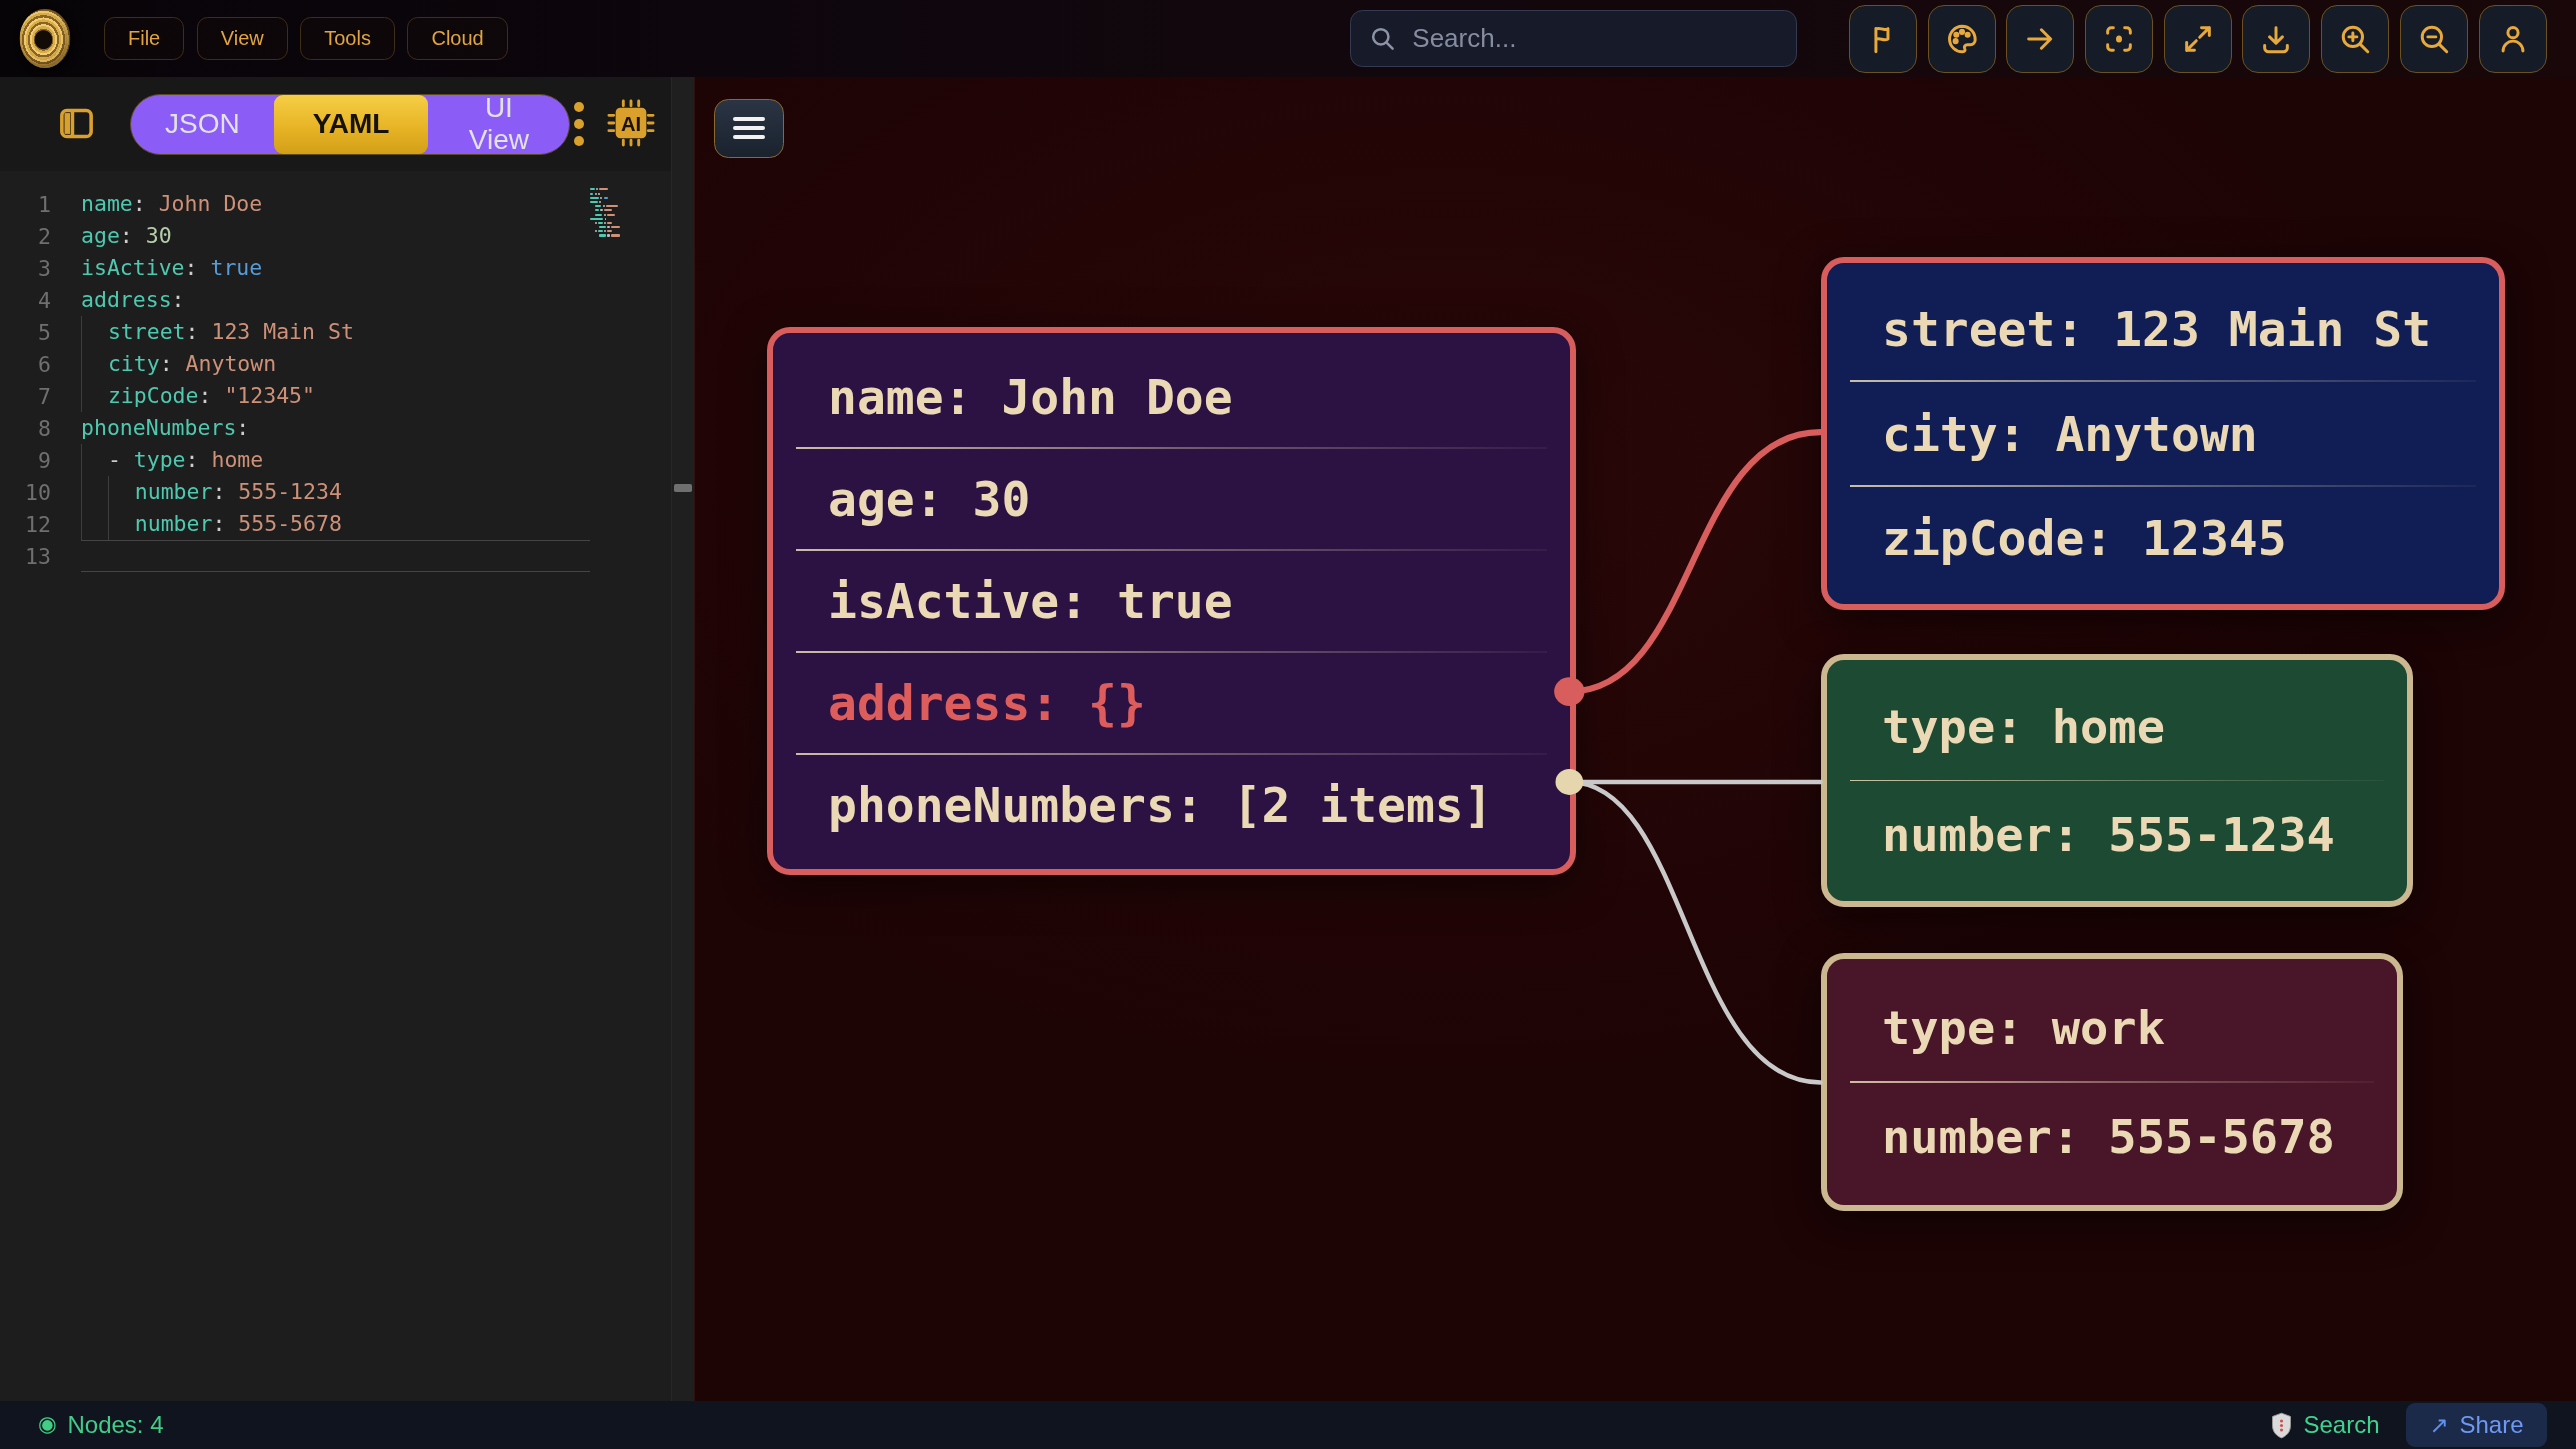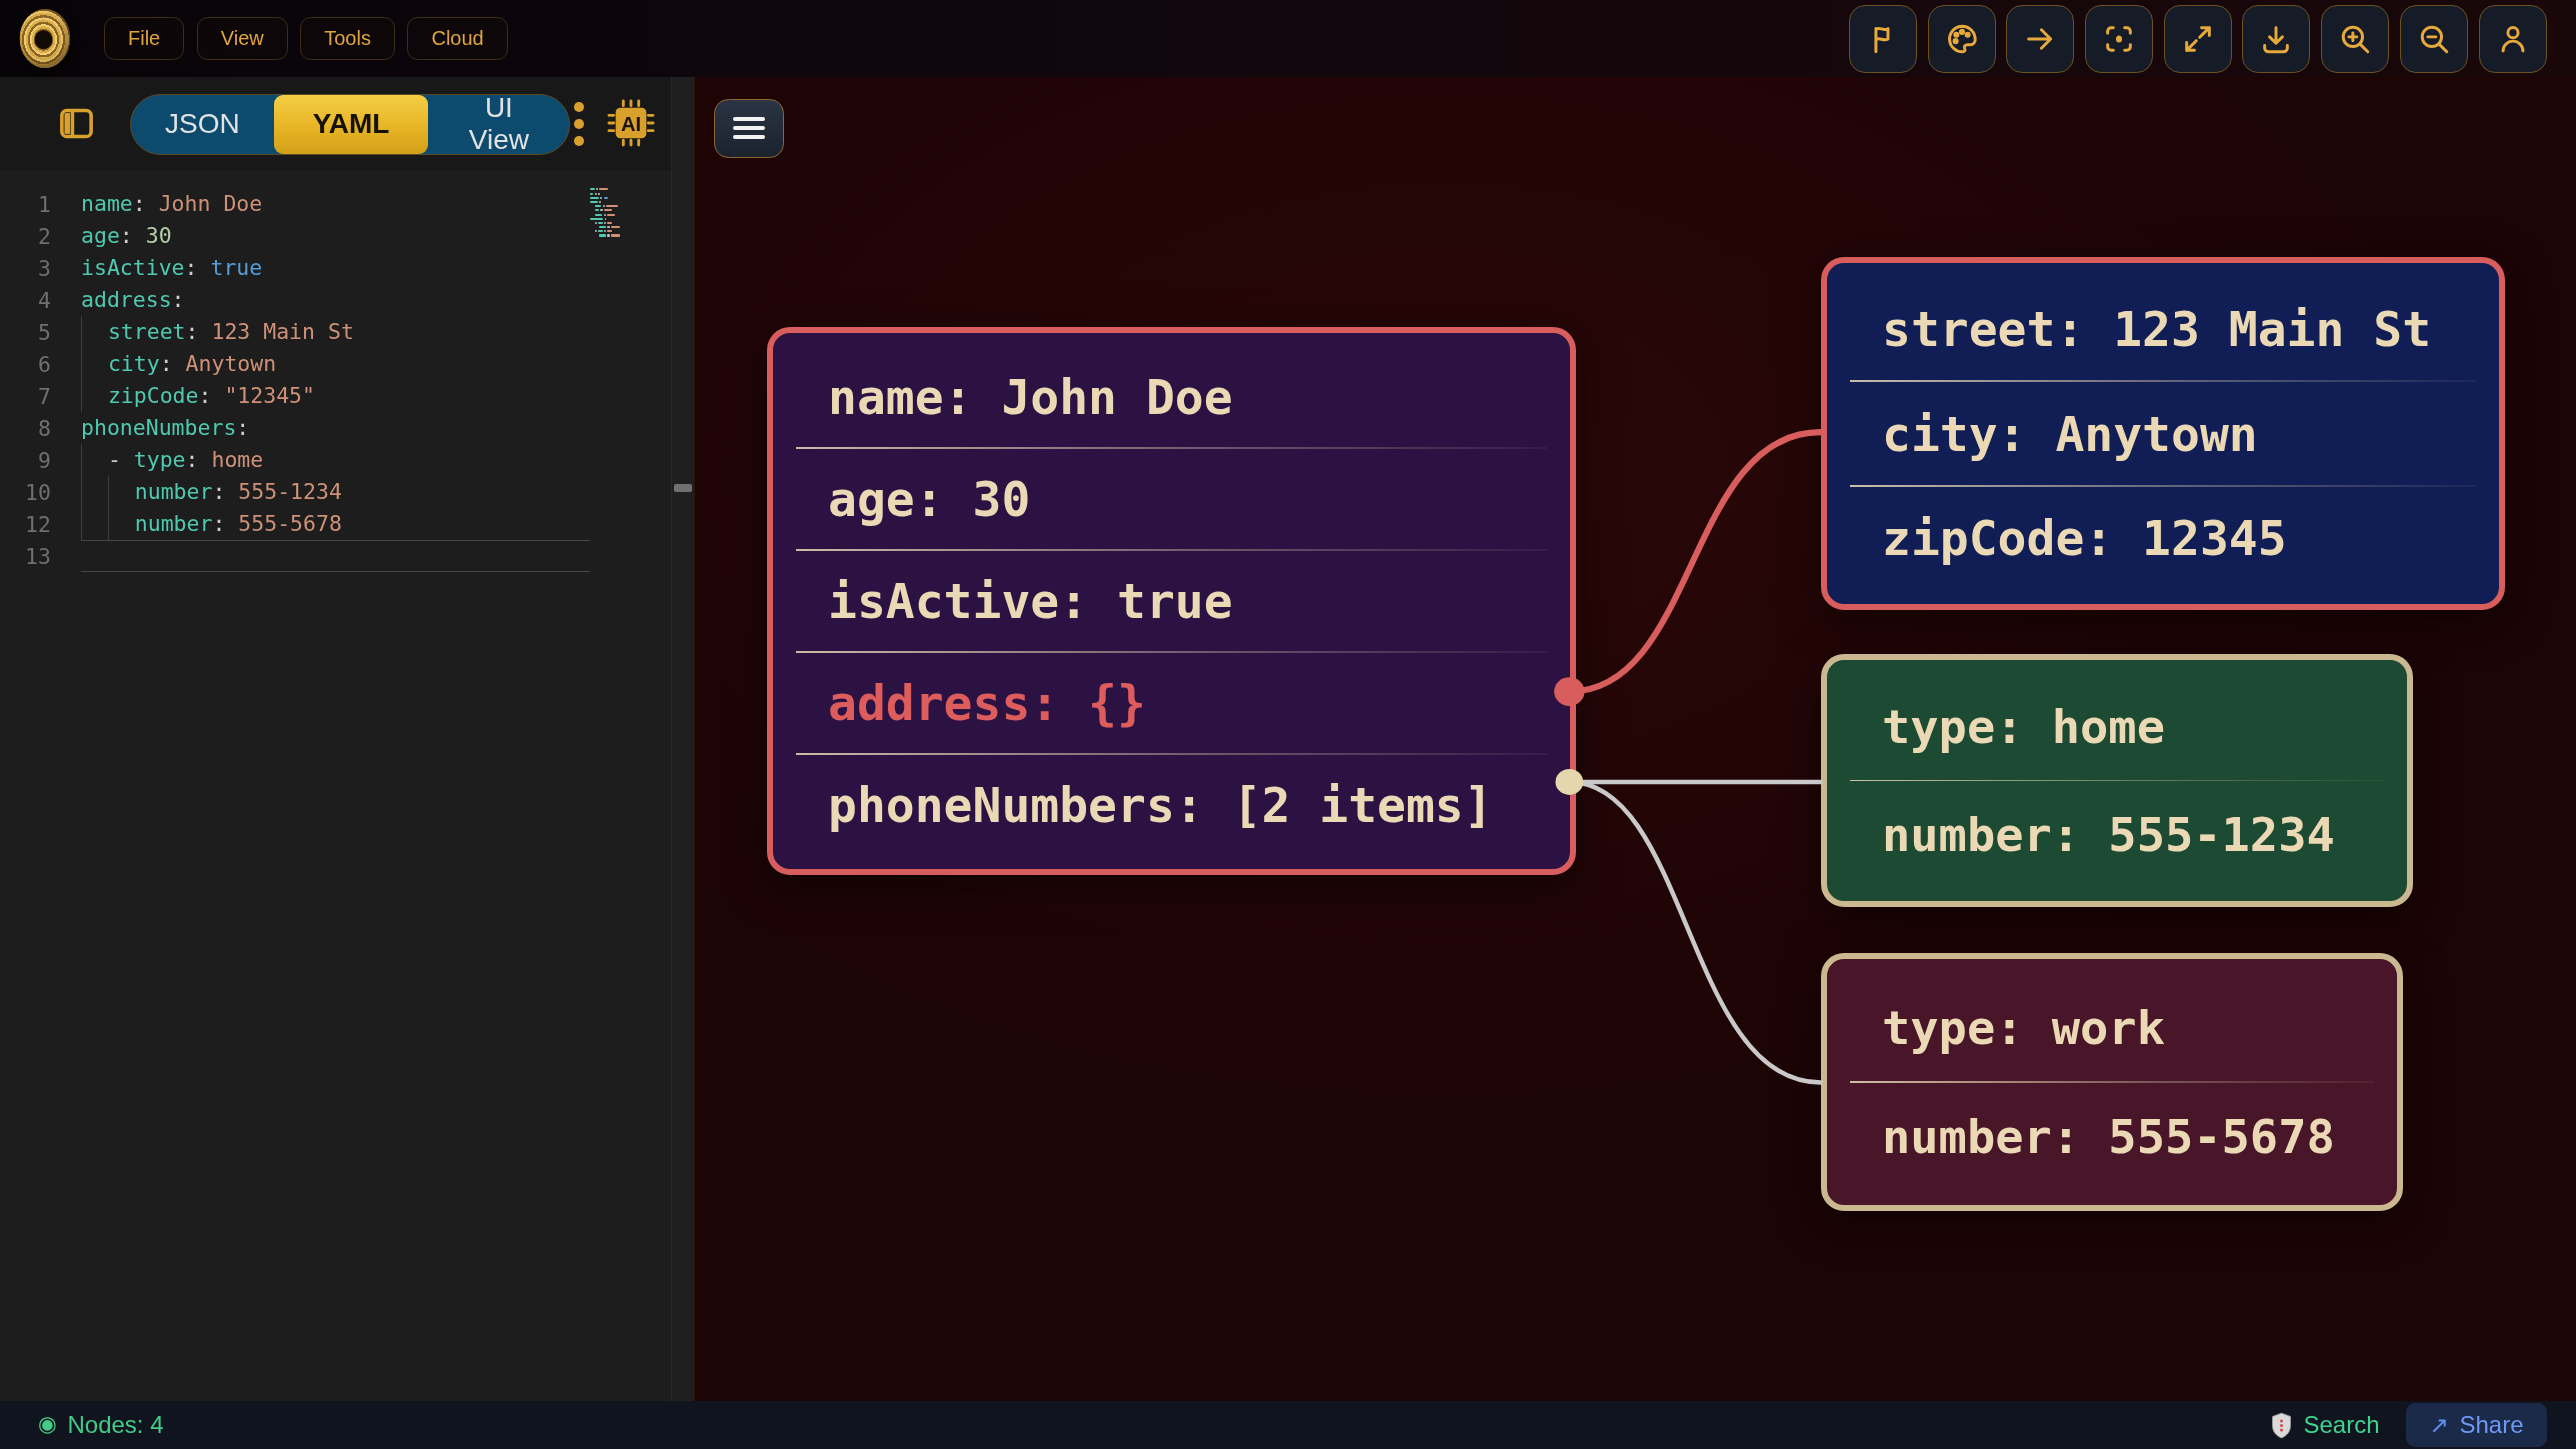--- a/index.html
+++ b/index.html
@@ -47,21 +47,21 @@
 
   
   .main { flex:1; display:flex; min-height:0; }
 
   
   .left-panel { width:671px; flex:none; background:#1b1b1b; display:flex; flex-direction:column; }
   .panel-header { height:94px; flex:none; display:flex; align-items:center; background:#181818; padding-left:57px; }
   .toggle-btn { background:none; border:none; cursor:pointer; width:41px; height:41px; }
   .tabs {
     margin-left:34px; height:61px; display:flex; align-items:stretch;
-    border:1.8px solid #5c4a22; border-radius:32px; background:#0c4a6e; overflow:hidden;
+    border:1.8px solid #5c4a22; border-radius:32px; background:#8b5cf6; overflow:hidden;
   }
   .tab {
     display:flex; align-items:center; padding:0 34px; font-size:28px; color:#e2e2e2; cursor:pointer;
     background:transparent; border:none; font-family:"Liberation Sans", sans-serif;
   }
   .tab.active {
     background:linear-gradient(180deg,#f5ce45 0%, #e7b426 55%, #d29f18 100%);
     color:#161208; font-weight:bold; border-radius:9px; padding:0 39px;
   }
   .kebab { margin-left:auto; margin-right:19.7px; display:flex; flex-direction:column; gap:7.2px; background:none; border:none; cursor:pointer; padding:3.6px; }
@@ -138,20 +138,27 @@
 
   <header class="topbar">
     <div class="logo"></div>
     <nav class="menubar" id="menubar">
         <button class="menu-btn">File</button>
         <button class="menu-btn">View</button>
         <button class="menu-btn">Tools</button>
         <button class="menu-btn">Cloud</button>
       </nav>
     <div class="topbar-right">
+      <div class="search">
+        <svg width="27" height="27" viewBox="0 0 24 24" fill="none" stroke="#8d93a6" stroke-width="2.2" stroke-linecap="round">
+          <circle cx="10.5" cy="10.5" r="6.8"></circle>
+            <path d="M15.6 15.6 L21 21"></path>
+        </svg>
+        <input placeholder="Search..." style="">
+      </div>
       <div style="display:flex;gap:10.7px" id="iconbar">
           <button class="icon-btn">
             <svg viewBox="0 0 24 24" fill="none" stroke="#e7a93c" stroke-width="2.1" stroke-linecap="round" stroke-linejoin="round" style="color:#e7a93c">
               <path d="M7 21 V4.5 M7 5 c2.6-1.8 5.4 1.6 8.5-.3 V12 c-3.1 1.9-5.9-1.5-8.5.3"></path>
             </svg>
           </button>
           <button class="icon-btn">
             <svg viewBox="0 0 24 24" fill="none" stroke="#e7a93c" stroke-width="2.1" stroke-linecap="round" stroke-linejoin="round" style="color:#e7a93c">
               <path d="M12 3 a9 9 0 1 0 .4 18 c1.6 0 2.1-1.1 1.5-2.2 c-.7-1.4.3-2.8 1.9-2.8 h2.2 a3.3 3.3 0 0 0 3.3-3.4 A9.3 9.3 0 0 0 12 3 Z"></path>
               <circle cx="8" cy="9" r="1.1" fill="currentColor"></circle>

